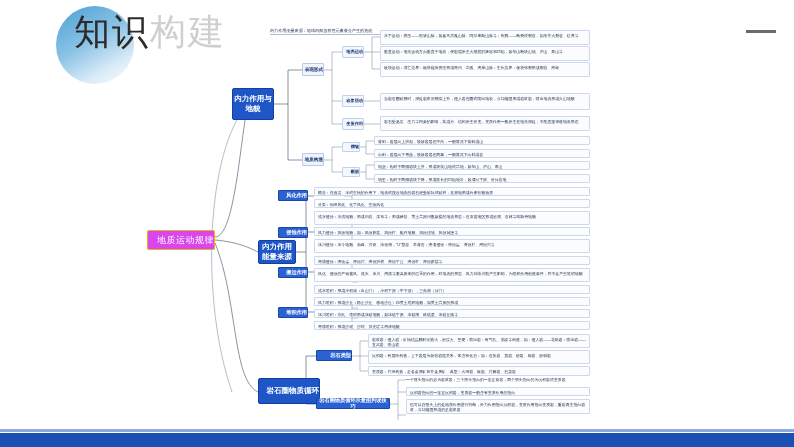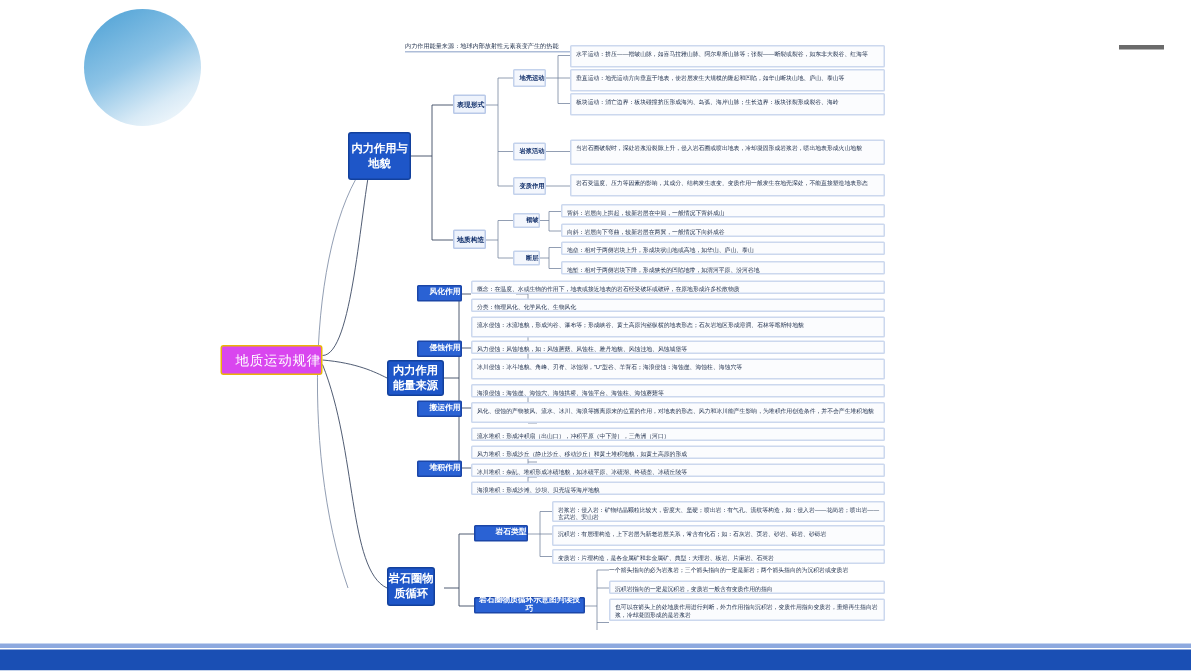--- a/index.html
+++ b/index.html
@@ -76,20 +76,23 @@
   svg.wires{position:absolute;left:0;top:0;width:794px;height:447px;pointer-events:none;}
   svg.wires path,svg.wires line{fill:none;stroke:#3c4a63;stroke-width:.6;}
   svg.wires .thin{stroke:#6d7d99;stroke-width:.5;}
 </style>
 </head>
 <body>
 
 <div id="stage">
 
   <div class="deco-circle"></div>
+  <div class="page-title">
+    <span><span>知识</span><span class="fade">构建</span></span>
+  </div>
   <div class="header-dash"></div>
 
   <svg class="wires" viewBox="0 0 794 447">
 
     <path d="M215,237 C235,237 240,140 248,104"></path>
     <path d="M215,240 C238,242 250,248 258,252"></path>
     <path d="M215,243 C238,300 232,380 258,392"></path>
 
     <path d="M248,104 C206,150 200,300 232,392" class="thin"></path>
 
@@ -235,21 +238,21 @@
   <div class="leaf" style="left:314px;top:239px;width:276px;height:14px;">冰川侵蚀：冰斗地貌、角峰、刃脊、冰蚀湖，"U"型谷、羊背石；海浪侵蚀：海蚀崖、海蚀柱、海蚀穴等</div>
 
   <div class="leaf" style="left:314px;top:256px;width:276px;height:9px;">海浪侵蚀：海蚀崖、海蚀穴、海蚀拱桥、海蚀平台、海蚀柱、海蚀蘑菇等</div>
   <div class="leaf" style="left:314px;top:268px;width:276px;height:14px;">风化、侵蚀的产物被风、流水、冰川、海浪等搬离原来的位置的作用，对地表的形态、风力和冰川能产生影响，为堆积作用创造条件，并不会产生堆积地貌</div>
 
   <div class="leaf" style="left:314px;top:285px;width:276px;height:9px;">流水堆积：形成冲积扇（出山口），冲积平原（中下游），三角洲（河口）</div>
   <div class="leaf" style="left:314px;top:297px;width:276px;height:9px;">风力堆积：形成沙丘（静止沙丘、移动沙丘）和黄土堆积地貌，如黄土高原的形成</div>
   <div class="leaf" style="left:314px;top:309px;width:276px;height:9px;">冰川堆积：杂乱、堆积形成冰碛地貌，如冰碛平原、冰碛湖、终碛垄、冰碛丘陵等</div>
   <div class="leaf" style="left:314px;top:321px;width:276px;height:9px;">海浪堆积：形成沙滩、沙坝、贝壳堤等海岸地貌</div>
 
-  <div class="node n-l1" style="left:258px;top:378px;width:32px;height:26px;">
+  <div class="node n-l1" style="left:258px;top:378px;width:62px;height:26px;">
     <span>岩石圈物质循环</span>
   </div>
 
   <div class="node n-l2" style="left:316px;top:350px;width:36px;height:11px;">
     <span>岩石类型</span>
   </div>
   <div class="node n-l2" style="left:316px;top:398px;width:74px;height:11px;">
     <span>岩石圈物质循环示意图判读技巧</span>
   </div>
 

